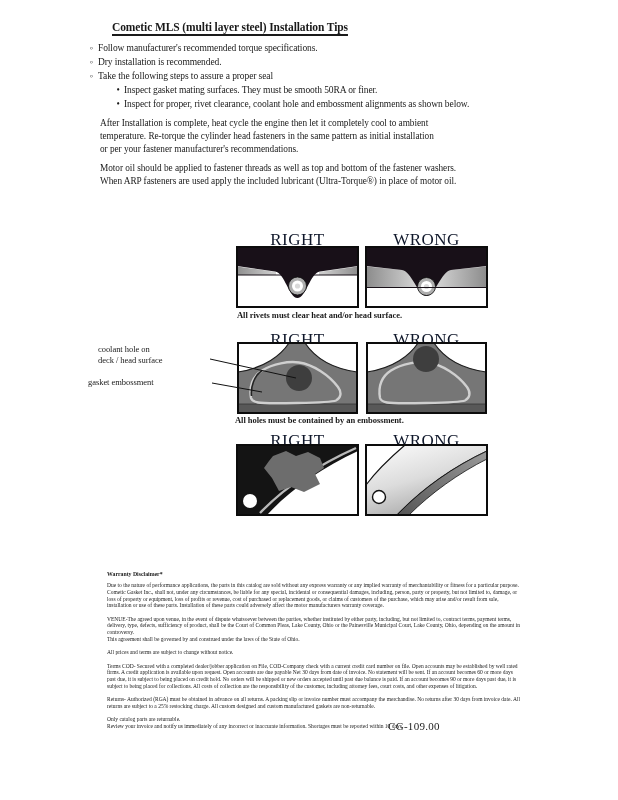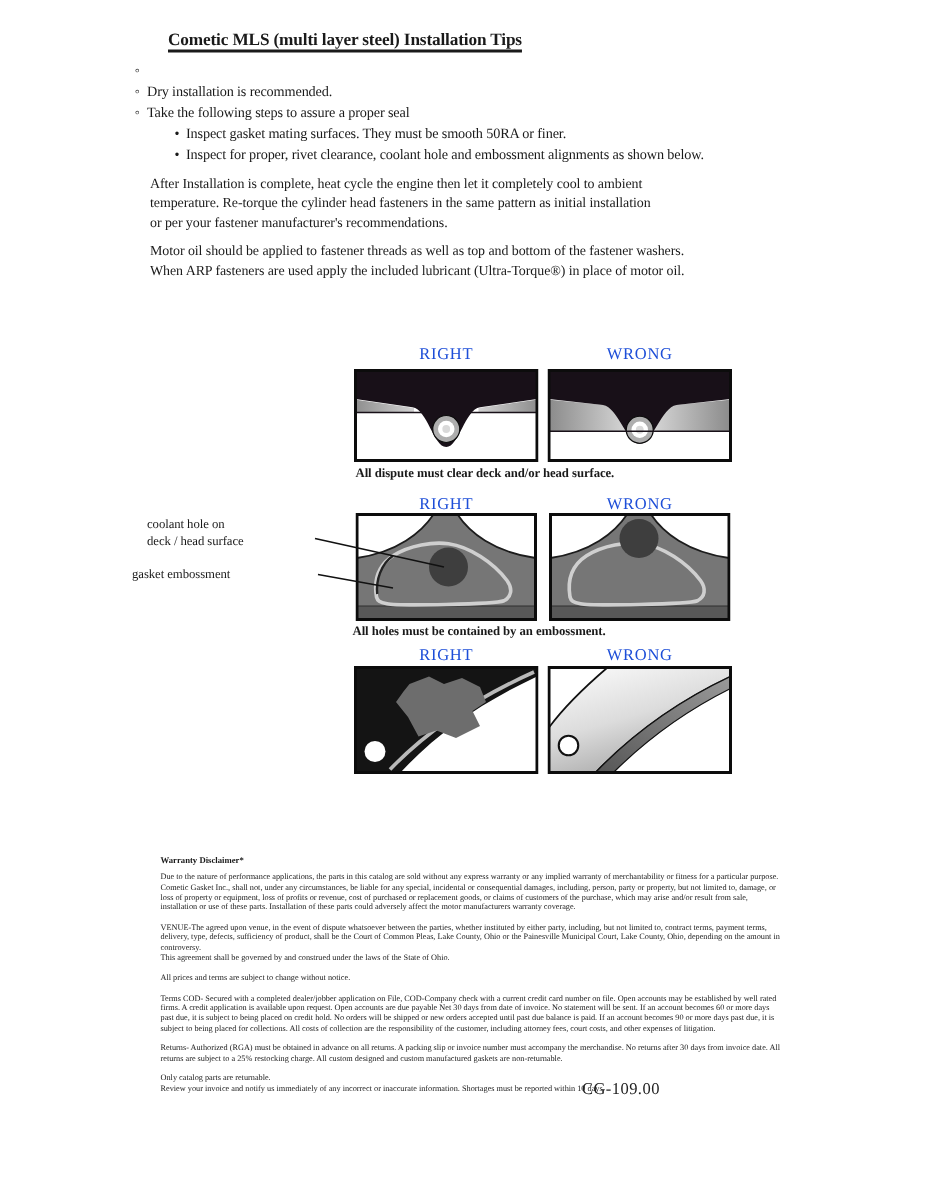--- a/index.html
+++ b/index.html
@@ -18,40 +18,41 @@
   .tips{left:88px;top:41px;width:505px;font-size:9.5px;letter-spacing:-0.1px;}
   .tip{line-height:14px;display:flex;}
   .tip .mark{width:7px;flex:0 0 7px;text-align:center;margin-right:3px;}
   .tip.sub{padding-left:27px;}
   .tip.sub .mark{width:6px;flex:0 0 6px;}
   
   .diesel{left:100px;top:117px;width:482px;font-size:9.3px;letter-spacing:-0.05px;}
   .diesel .dhead{font-size:10.5px;font-weight:bold;margin-bottom:7px;}
   .diesel p{margin:0 0 7px 0;line-height:12.8px;}
   
-  .dlabel{font-size:11px;letter-spacing:0.5px;color:#1d4ed8;width:123px;text-align:center;}
+  .dlabel{font-size:17px;letter-spacing:0.5px;color:#0f172a;width:123px;text-align:center;}
   .cap{font-size:8.5px;font-weight:bold;letter-spacing:-0.05px;line-height:10.5px;}
   .ann{font-size:8.5px;line-height:10.5px;text-align:left;letter-spacing:-0.05px;}
   .dbox{display:block;}
   
   .warr{left:107px;top:571px;width:414px;}
   .warr .whead{font-size:5.8px;font-weight:bold;margin:0 0 5px 0;}
   .warr p{font-size:5.5px;line-height:6.8px;margin:0 0 6.5px 0;}
   .footer{left:388px;top:720px;font-size:11px;letter-spacing:0.3px;color:#222;text-align:center;}
 </style>
 </head>
 <body>
 
 <div class="page">
 
   <div class="abs title">Cometic MLS (multi layer steel) Installation Tips</div>
 
   <div class="abs tips">
     <div class="tip">
       <span class="mark">◦</span>
+      <span>Follow manufacturer's recommended torque specifications.</span>
     </div>
     <div class="tip">
       <span class="mark">◦</span>
       <span>Dry installation is recommended.</span>
     </div>
     <div class="tip">
       <span class="mark">◦</span>
       <span>Take the following steps to assure a proper seal</span>
     </div>
     <div class="tip sub">
@@ -112,21 +113,21 @@
     <path d="M1,1 H122 V20 L86,24 C76,25.5 70,50 61.5,50 C53,50 47,25.5 37,24 L1,20 Z" fill="#181018"></path>
     <g>
       <circle cx="61.5" cy="40.5" r="9" fill="#aeaeae" stroke="#0c0c0c" stroke-width="0.8"></circle>
       <circle cx="61.5" cy="40.5" r="5.5" fill="#ffffff"></circle>
       <circle cx="61.5" cy="40.5" r="2.6" fill="#d9d9d9"></circle>
     </g>
     <line x1="1" y1="41.5" x2="122" y2="41.5" stroke="#181018" stroke-width="1.1"></line>
     <rect x="1" y="1" width="121" height="60" fill="none" stroke="#0c0c0c" stroke-width="2"></rect>
   </svg>
 
-  <div class="abs cap" style="left:237px;top:310px;">All dispute must clear deck and/or head surface.</div>
+  <div class="abs cap" style="left:237px;top:310px;">All rivets must clear heat and/or head surface.</div>
 
   <div class="abs dlabel" style="left:236px;top:330px;">RIGHT</div>
   <div class="abs dlabel" style="left:365px;top:330px;">WRONG</div>
 
   <div class="abs ann pre" style="left:98px;top:344px;width:110px;">coolant hole on
 deck / head surface</div>
   <div class="abs ann" style="left:88px;top:377px;width:110px;">gasket embossment</div>
 
   <svg class="abs dbox" style="left:237px;top:342px;" width="121" height="72" viewBox="0 0 121 72">
     <rect x="0" y="0" width="121" height="72" fill="#ffffff"></rect>

